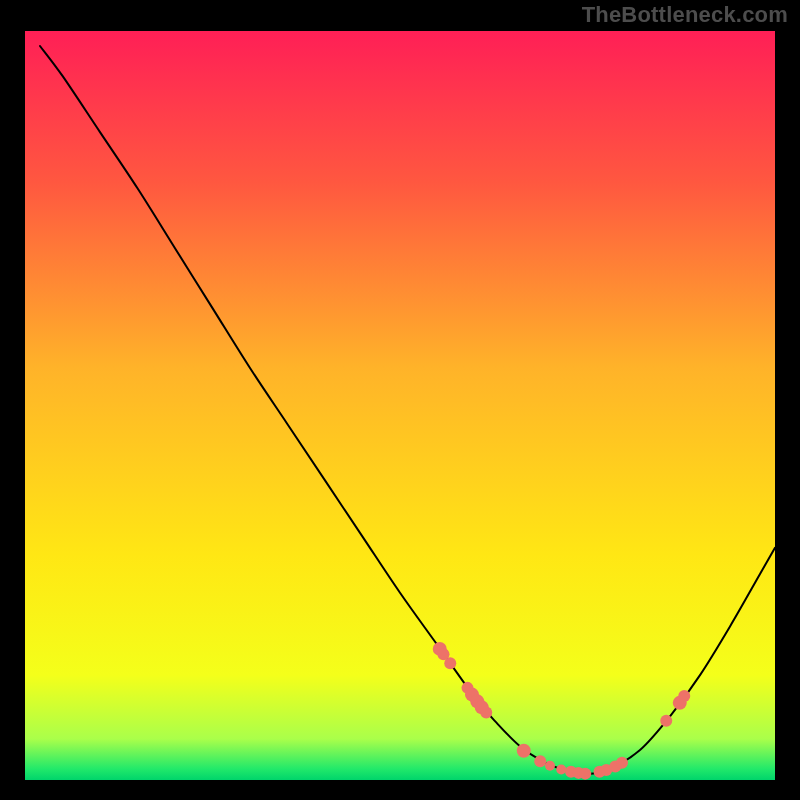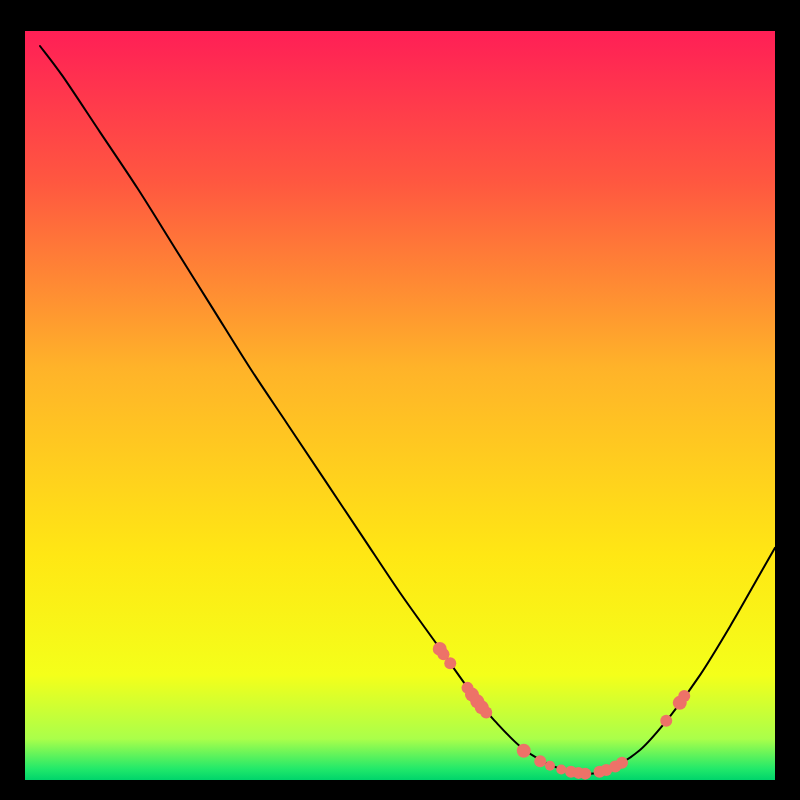--- a/index.html
+++ b/index.html
@@ -25,20 +25,21 @@
     font-weight: 600;
     letter-spacing: 0.2px;
     z-index: 5;
   }
   svg { display: block; }
 </style>
 </head>
 <body>
 
 <div id="chart-root">
+  <div id="watermark">TheBottleneck.com</div>
   <svg id="chart-svg" width="800" height="800">
     <defs>
       <linearGradient id="bg-grad" x1="0" y1="0" x2="0" y2="1">
           <stop offset="0.00%" stop-color="#ff1f56"></stop>
           <stop offset="20.00%" stop-color="#ff5740"></stop>
           <stop offset="45.00%" stop-color="#ffb329"></stop>
           <stop offset="70.00%" stop-color="#ffe714"></stop>
           <stop offset="86.00%" stop-color="#f4ff1a"></stop>
           <stop offset="94.50%" stop-color="#aaff4a"></stop>
           <stop offset="98.50%" stop-color="#22e96a"></stop>

